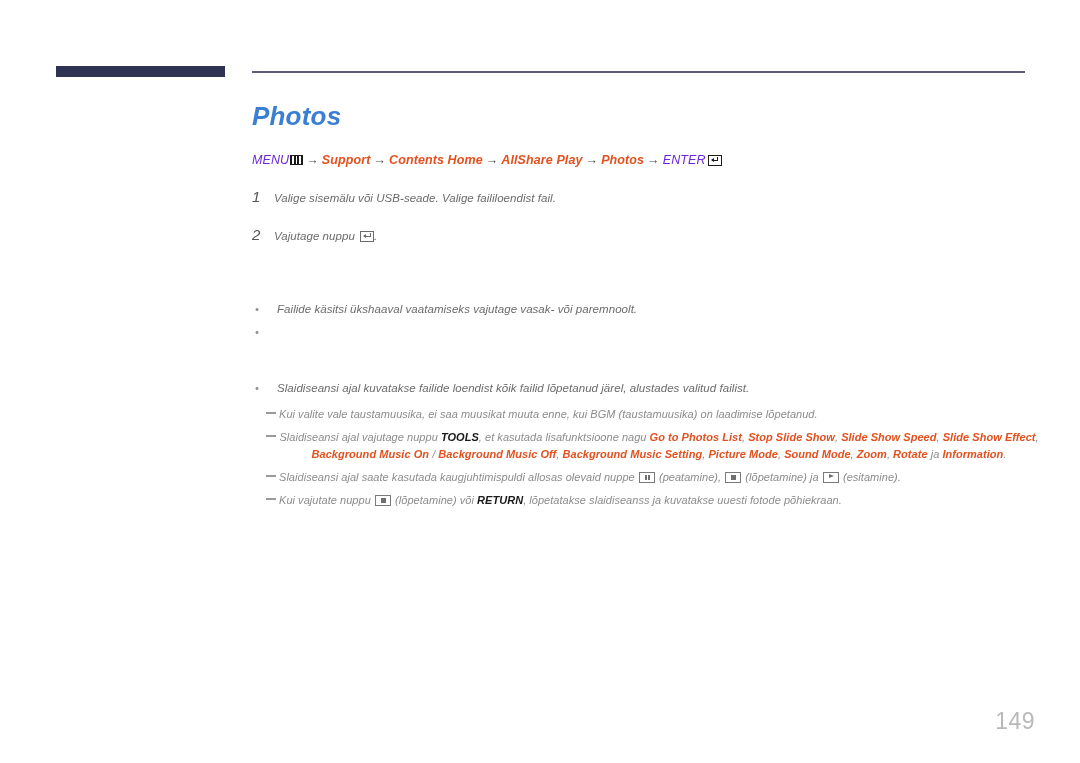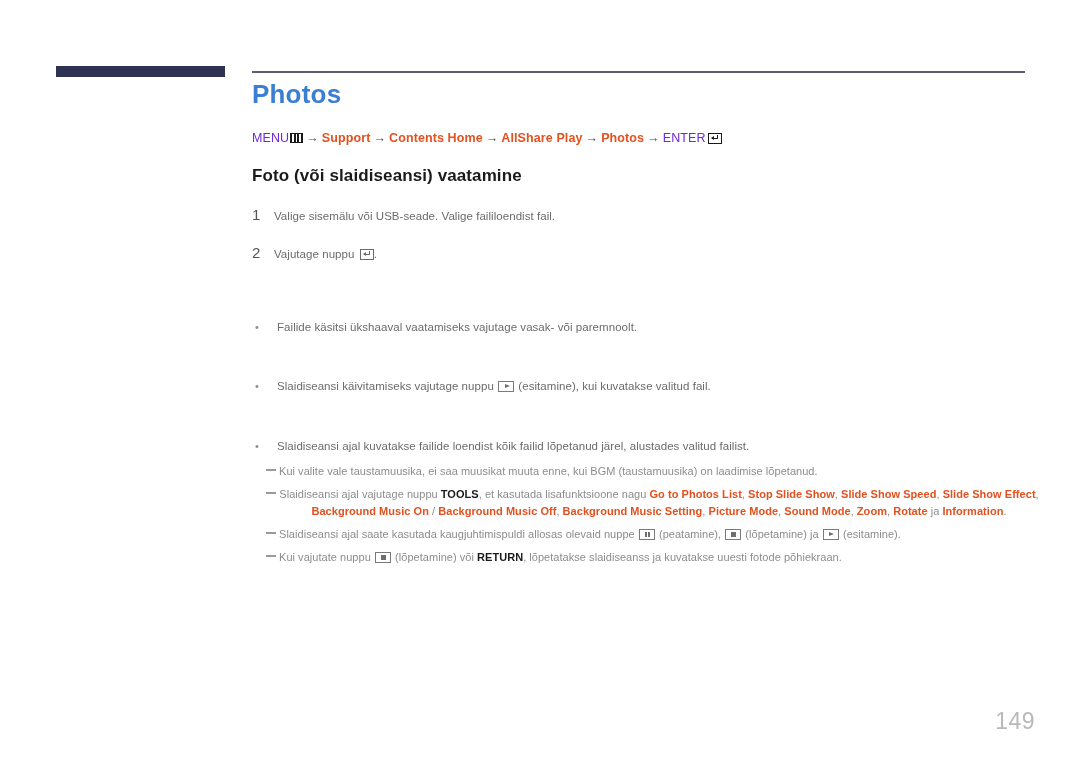--- a/index.html
+++ b/index.html
@@ -31,22 +31,23 @@
     top: 71px;
     width: 773px;
     height: 2px;
     background: #5c5d73;
   }
 
   
   .content {
     position: absolute;
     left: 252px;
-    top: 80px;
+    top: 102px;
     width: 790px;
+    font-style: italic;
   }
 
   .page-title {
     font-size: 26px;
     font-weight: bold;
     color: #3b7fd4;
     letter-spacing: 0.2px;
     margin: 0 0 22px 0;
     line-height: 1.1;
   }
@@ -284,41 +285,39 @@
 
 <div class="hdr-bar"></div>
 <div class="hdr-rule"></div>
 
 <div class="content">
 
   <h1 class="page-title">Photos</h1>
 
   <div class="breadcrumb" id="breadcrumb"><span class="bc-plain">MENU</span><span class="icon-menu"><i></i><i></i><i></i></span><span class="bc-arrow">→</span><span class="bc-link">Support</span><span class="bc-arrow">→</span><span class="bc-link">Contents Home</span><span class="bc-arrow">→</span><span class="bc-link">AllShare Play</span><span class="bc-arrow">→</span><span class="bc-link">Photos</span><span class="bc-arrow">→</span><span class="bc-plain">ENTER</span><span class="icon-enter"><span class="arw"></span></span></div>
 
-  <h2 class="section-heading">Foto (või slaidiseansi) vaatamine</h2>
 
   <div id="steps">
       <div class="step">
         <div class="step-num">1</div>
         <div class="step-text">Valige sisemälu või USB-seade. Valige faililoendist fail.</div>
       </div>
       <div class="step">
         <div class="step-num">2</div>
         <div class="step-text">Vajutage nuppu <span class="icon-enter grey"><span class="arw"></span></span>.</div>
       </div>
     </div>
 
   <div class="bullets" id="bullets">
       <div class="bullet">
         <div class="bullet-dot">•</div>
         <div class="bullet-text">Failide käsitsi ükshaaval vaatamiseks vajutage vasak- või paremnoolt.</div>
       </div>
       <div class="bullet">
         <div class="bullet-dot">•</div>
-        <div class="bullet-text">Slaidiseansi käivitamiseks vajutage nuppu <span class="icon-key"><span class="play"></span></span> (esitamine), kui kuvatakse valitud fail.</div>
       </div>
       <div class="bullet">
         <div class="bullet-dot">•</div>
         <div class="bullet-text">Slaidiseansi ajal kuvatakse failide loendist kõik failid lõpetanud järel, alustades valitud failist.</div>
       </div>
     </div>
 
   <div class="notes" id="notes">
       <div class="note">
         <div class="note-dash">

